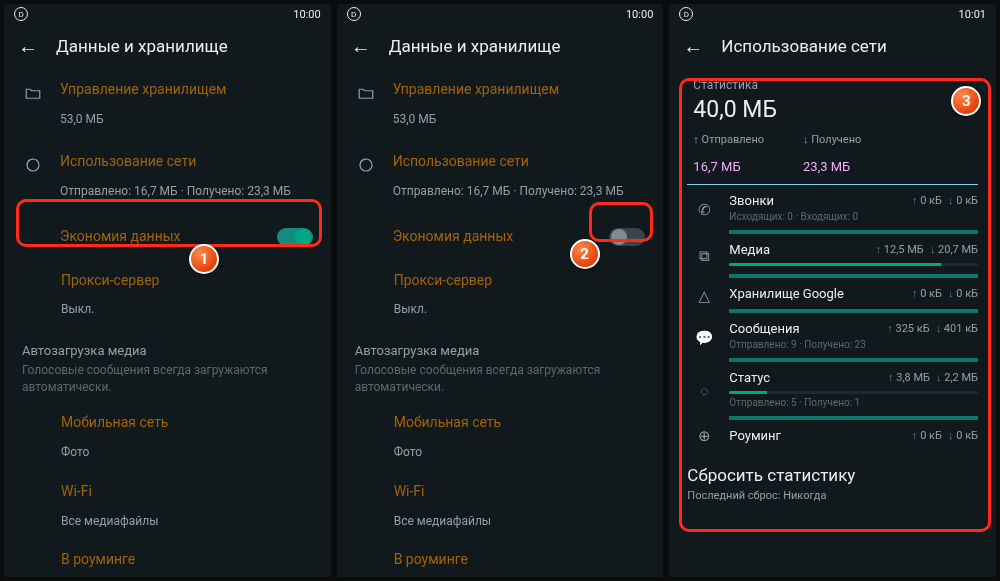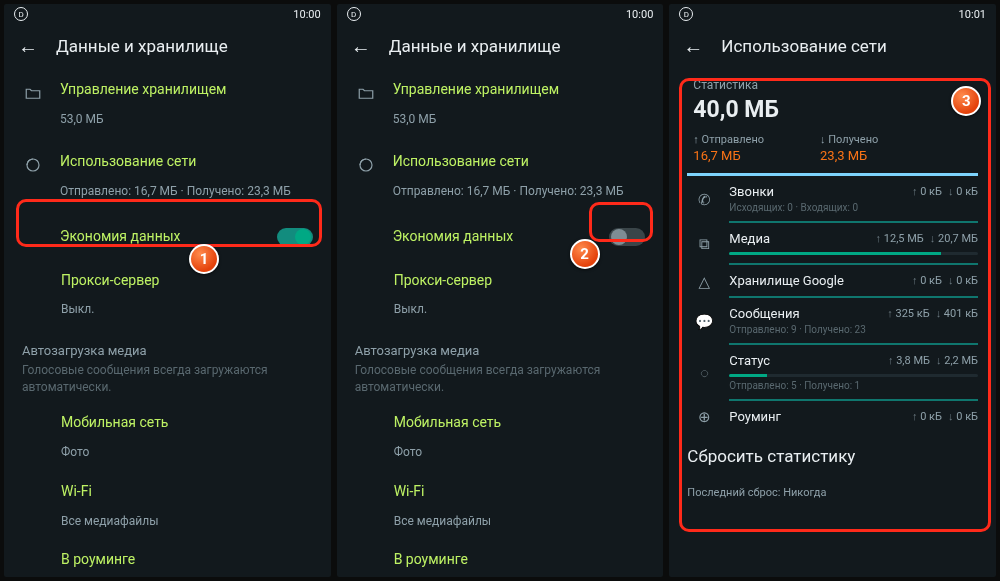--- a/index.html
+++ b/index.html
@@ -6,54 +6,54 @@
   .wrap{width:1000px;height:581px;display:flex;gap:6px;padding:4px;box-sizing:border-box;background:#0b0c0c}
   .phone{flex:1;background:#12191d;border-radius:2px;overflow:hidden;display:flex;flex-direction:column;position:relative}
   .status-bar{height:20px;display:flex;align-items:center;justify-content:flex-end;padding:0 10px;font-size:11px;color:#e9eef1;gap:6px}
   .status-bar .d-icon{width:12px;height:12px;border:1.3px solid #e9eef1;border-radius:50%;display:flex;align-items:center;justify-content:center;font-size:8px;position:absolute;left:10px}
   .header{height:44px;display:flex;align-items:center;gap:18px;padding:0 14px;font-size:17px;font-weight:400;color:#e9eef1}
   .back{font-size:20px;line-height:1}
   .content{flex:1;overflow:hidden;padding:0 0 6px 0}
   .row{display:flex;align-items:flex-start;gap:16px;padding:12px 18px}
   .row .ic{width:22px;height:22px;margin-top:2px;flex:none;color:#8ea0a9;display:flex;align-items:center;justify-content:center}
   .row .body{flex:1;min-width:0}
-  .title{font-size:14px;color:#bef264;line-height:1.35}
+  .title{font-size:14px;color:#a16207;line-height:1.35}
   .sub{font-size:12px;color:#8ea0a9;line-height:1.45;margin-top:12px}
   .toggle{width:36px;height:18px;border-radius:18px;position:relative;align-self:center}
   .toggle.on{background:#128c7e}
   .toggle.on::after{content:"";position:absolute;right:2px;top:1px;width:16px;height:16px;border-radius:50%;background:#00a884}
   .toggle.off{background:#3a4549}
   .toggle.off::after{content:"";position:absolute;left:2px;top:1px;width:16px;height:16px;border-radius:50%;background:#7e8d94}
   .section-hdr{padding:14px 18px 4px 18px;font-size:13px;color:#8ea0a9}
   .section-sub{padding:0 14px 8px 18px;font-size:12px;color:#59686f;line-height:1.4}
   .indent-row{padding:10px 18px 10px 57px}
   .highlight{border:3px solid #ff2a1a;border-radius:10px;position:absolute}
   .badge{position:absolute;width:26px;height:26px;border-radius:50%;background:radial-gradient(circle at 35% 30%,#ff8a4c,#e4420b 70%);border:2px solid #fff;color:#fff;font-weight:700;font-size:15px;display:flex;align-items:center;justify-content:center;box-shadow:0 1px 3px rgba(0,0,0,.6)}
   .nu-row{display:flex;align-items:center;gap:14px;padding:0 0 0 6px}
   .nu-ic{width:22px;color:#8ea0a9;display:flex;align-items:center;justify-content:center;font-size:15px}
-  .nu-body{flex:1;padding:8px 0;border-bottom:2px solid #0f766e}
+  .nu-body{flex:1;padding:8px 0;border-bottom:4px solid #0f766e}
   .nu-title{font-size:13px;color:#e9eef1}
   .nu-vals{font-size:11px;color:#8ea0a9;white-space:nowrap}
   .nu-vals .a::before{content:"↑ ";opacity:.7}
   .nu-vals .b::before{content:"↓ ";opacity:.7;margin-left:6px}
   .nu-sub{font-size:10px;color:#59686f;margin-top:3px}
   .nu-top{display:flex;justify-content:space-between;align-items:center}
   .bar{height:3px;background:#1f2a30;border-radius:2px;margin-top:6px;position:relative;overflow:hidden}
   .bar i{display:block;height:100%;background:#00a884}
-  .totals{display:flex;gap:56px;padding:8px 6px 10px 6px;border-bottom:3px solid #7dd3fc}
+  .totals{display:flex;gap:39px;padding:8px 6px 10px 6px;border-bottom:1px solid #7dd3fc}
   .totals div{flex:0}
   .totals .lbl{font-size:11px;color:#8ea0a9;white-space:nowrap}
-  .totals .val{font-size:13px;color:#f97316;margin-top:2px;white-space:nowrap}
-  .big{font-size:23px;font-weight:700;color:#e9eef1;padding:4px 6px 2px 6px}
+  .totals .val{font-size:13px;color:#f0abfc;margin-top:13px;white-space:nowrap}
+  .big{font-size:23px;font-weight:400;color:#e9eef1;padding:4px 6px 2px 6px}
   .stat-lbl{font-size:12px;color:#8ea0a9;padding:6px 6px 0 6px}
   .panel3{margin:4px 12px 0 12px;padding:0 6px}
   svg{width:18px;height:18px}
   .reset{padding:14px 18px 4px 18px}
   .reset .t{font-size:17px;color:#e9eef1}
-  .reset .s{font-size:11px;color:#8ea0a9;margin-top:20px}
+  .reset .s{font-size:11px;color:#8ea0a9;margin-top:4px}
 </style>
 </head>
 <body>
 
 <div class="wrap">
 
   <div class="phone">
     <div class="status-bar">
       <span class="d-icon">D</span>
       <span>10:00</span>

